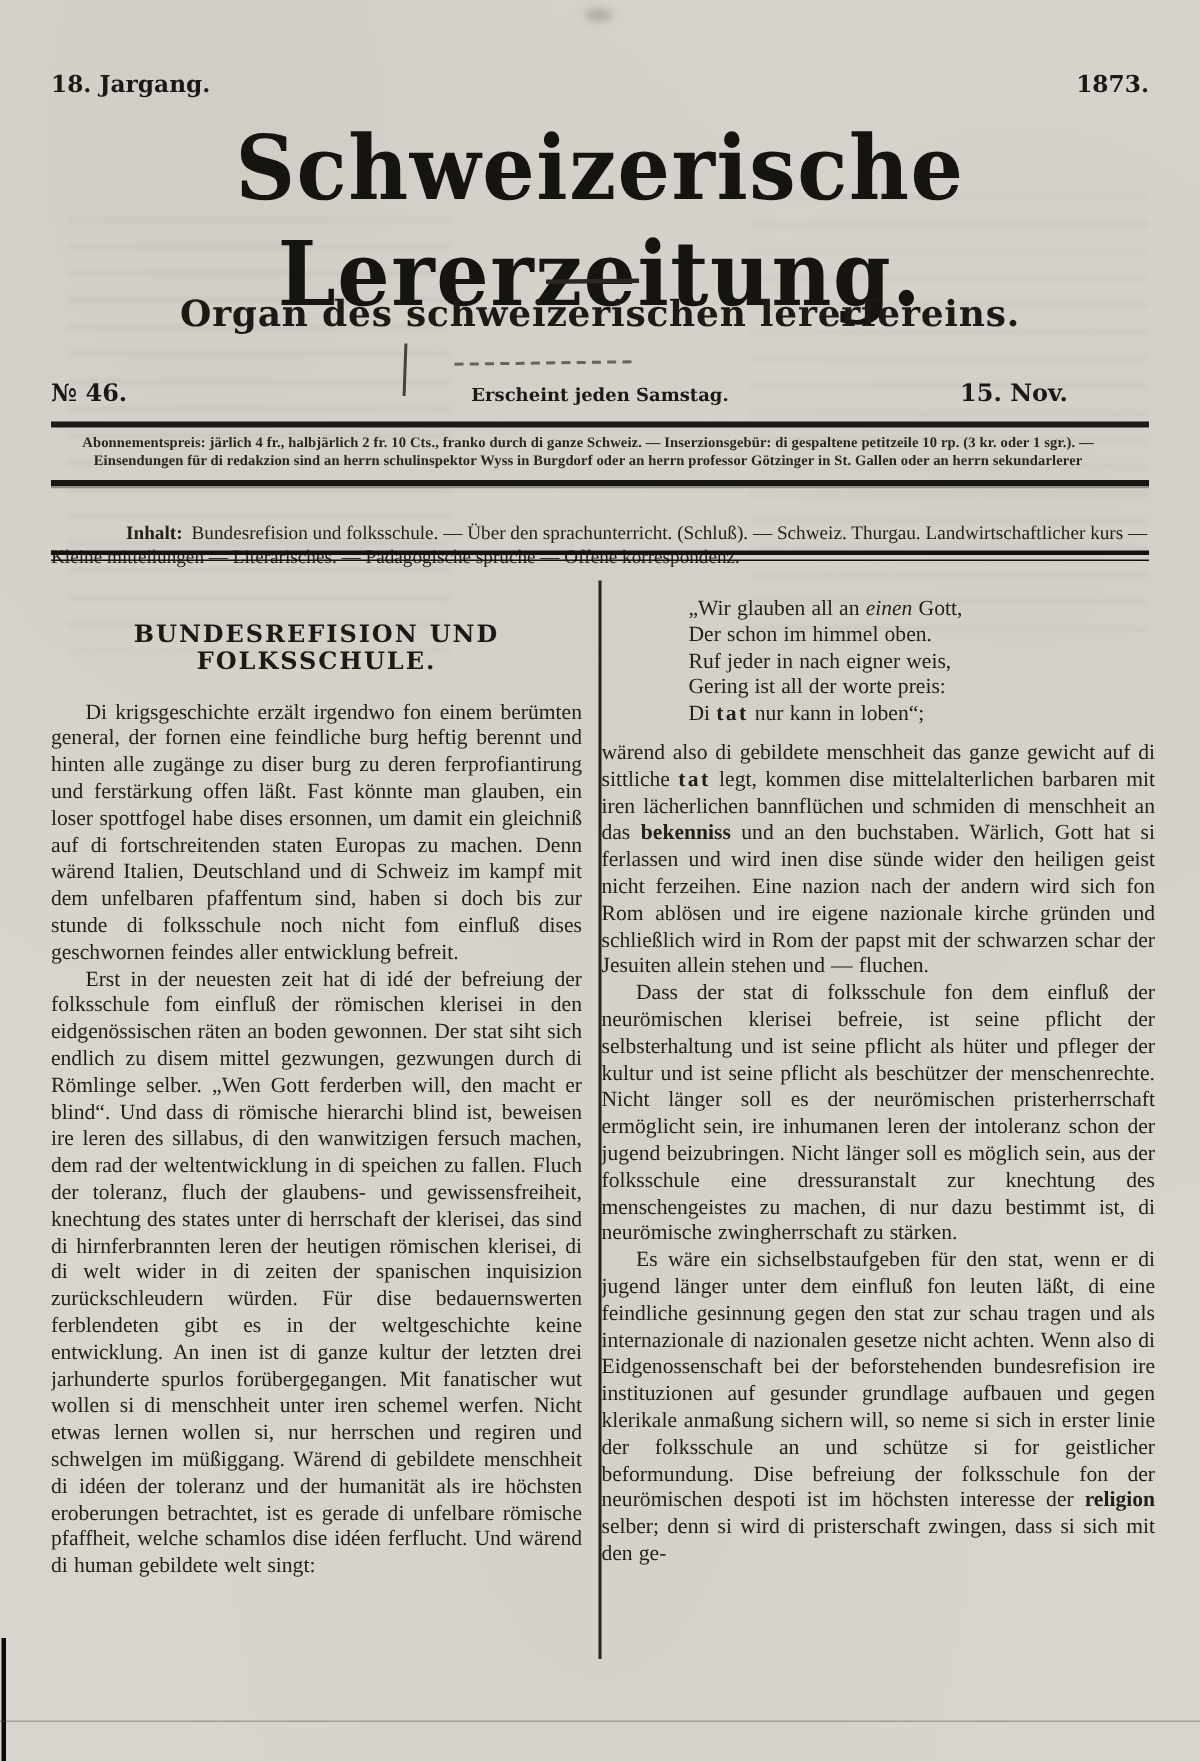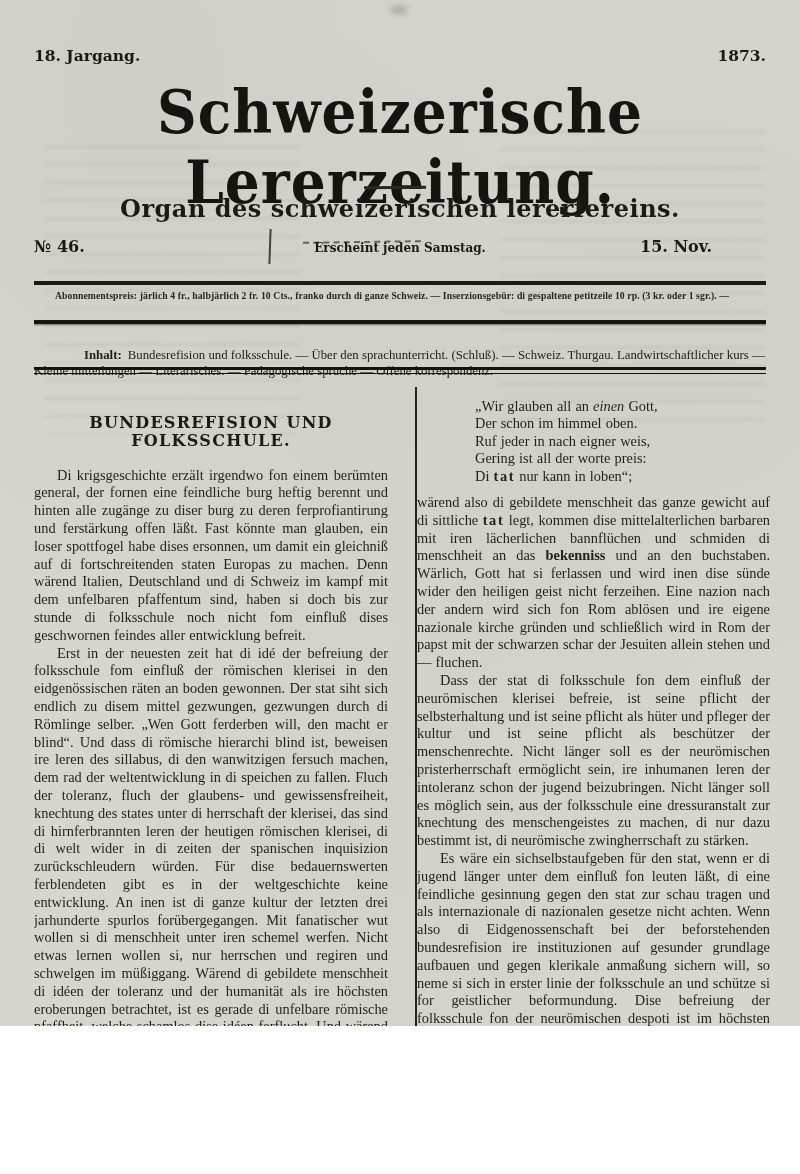--- a/index.html
+++ b/index.html
@@ -3,21 +3,21 @@
 <meta charset="utf-8">
 <style>
   html, body { margin: 0; padding: 0; }
   body {
     width: 800px; height: 1174px;
     font-family: "Liberation Serif", serif;
     color: #26231e;
     overflow: hidden;
   }
   .page {
-    position: relative; width: 800px; height: 1026px; overflow: hidden;
+    position: relative; width: 800px; height: 1174px; overflow: hidden;
     background:
       radial-gradient(ellipse at 18% 8%, rgba(110,104,92,.07), transparent 42%),
       radial-gradient(ellipse at 85% 30%, rgba(110,104,92,.06), transparent 45%),
       radial-gradient(ellipse at 50% 75%, rgba(125,118,105,.05), transparent 55%),
       #d8d5cf;
   }
   
   .ghost {
     position: absolute; opacity: .06; filter: blur(1.4px); pointer-events: none;
     background: repeating-linear-gradient(180deg, #555047 0 3px, transparent 3px 18px);
@@ -48,21 +48,21 @@
   }
   .squiggle {
     position: absolute; top: 241px; left: 303px; width: 118px;
     border-top: 2px dashed #4c483f; opacity: .8; transform: rotate(-.8deg);
   }
   .tick {
     position: absolute; left: 269px; top: 229px; width: 2px; height: 35px;
     background: #2c2922; transform: rotate(2deg); opacity: .85;
   }
   .issue-row {
-    position: absolute; top: 237px; left: 34px; right: 34px;
+    position: absolute; top: 252px; left: 34px; right: 34px;
     display: flex; align-items: baseline;
     font-weight: bold; color: #1b1915;
   }
   .issue-no  { font-size: 16px; width: 180px; font-family: "DejaVu Serif", serif; }
   .issue-mid { flex: 1; text-align: center; font-size: 12px; font-family: "DejaVu Serif", serif; }
   .issue-date { width: 180px; text-align: center; font-size: 16px; font-family: "DejaVu Serif", serif; }
 
   .rule1 { position: absolute; top: 281px; left: 34px; right: 34px; height: 3.5px; background: #1c1a16; }
   .masthead-info {
     position: absolute; top: 290px; left: 14px; right: 30px;
@@ -80,21 +80,21 @@
   .rule3 {
     position: absolute; top: 367px; left: 34px; right: 34px; height: 3px;
     border-top: 3.5px solid #131210; border-bottom: 1.5px solid #131210;
   }
 
   .columns {
     position: absolute; top: 384px; left: 34px; right: 30px; height: 728px;
     display: flex;
   }
   .col { overflow: hidden; font-size: 14.4px; line-height: 17.8px; text-align: justify; color: #221f1a; word-spacing: .5px; }
-  .col-left  { width: 354px; padding-right: 27px; }
+  .col-left  { width: 354px; padding-right: 11px; }
   .col-right { flex: 1; padding-left: 0; }
   .divider { width: 2px; background: #26231d; margin-top: 3px; height: 719px; }
 
   .article-heading {
     text-align: center; font-family: "DejaVu Serif", serif;
     font-size: 16px; font-weight: 600; letter-spacing: 1.3px;
     margin: 30px 0 17px 0; color: #1d1a16; text-indent: 0;
   }
   .para { margin: 0; text-indent: 23px; }
   .para.no-indent { text-indent: 0; }
@@ -129,20 +129,21 @@
     <div class="tick"></div>
     <div class="issue-row">
       <span class="issue-no">№ 46.</span>
       <span class="issue-mid">Erscheint jeden Samstag.</span>
       <span class="issue-date">15. Nov.</span>
     </div>
     <div class="rule1"></div>
     <div class="masthead-info">
 
     <div class="mast-line"><span>Abonnementspreis: järlich 4 fr., halbjärlich 2 fr. 10 Cts., franko durch di ganze Schweiz. — Inserzionsgebür: di gespaltene petitzeile 10 rp. (3 kr. oder 1 sgr.). —</span></div>
+        <div class="mast-line"><span>Einsendungen für di redakzion sind an herrn schulinspektor Wyss in Burgdorf oder an herrn professor Götzinger in St. Gallen oder an herrn sekundarlerer</span></div>
       </div>
     <div class="rule2"></div>
     <p class="toc">
       <span class="toc-label">Inhalt:</span><span>Bundesrefision und folksschule. — Über den sprachunterricht. (Schluß). — Schweiz. Thurgau. Landwirtschaftlicher kurs — Kleine mitteilungen — Literarisches. — Pädagogische sprüche — Offene korrespondenz.</span>
     </p>
     <div class="rule3"></div>
   </header>
 
   <main class="columns">
     <section class="col col-left">

